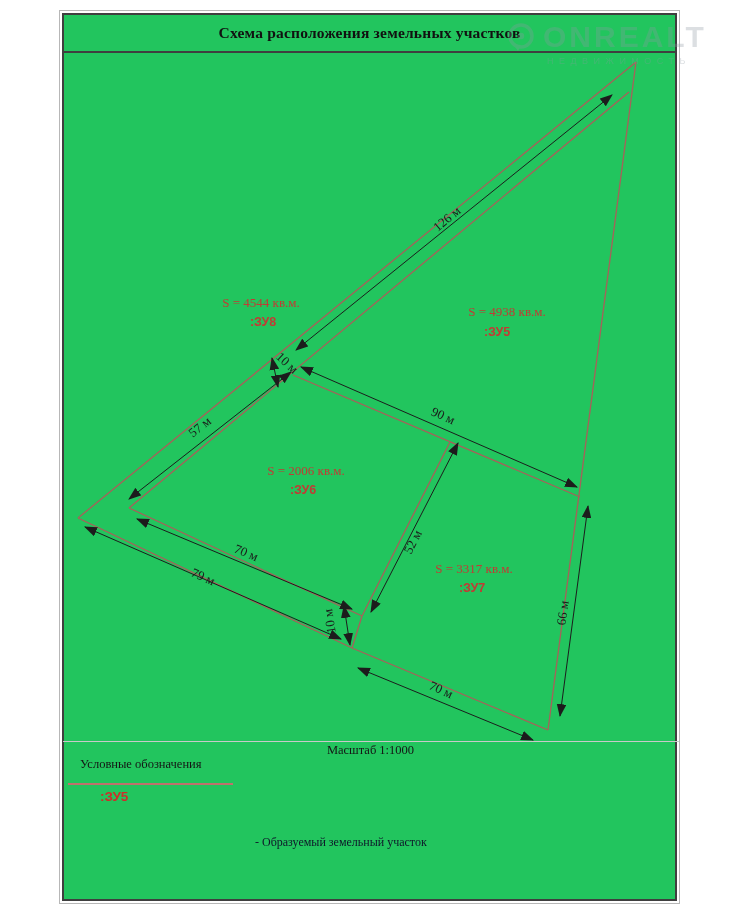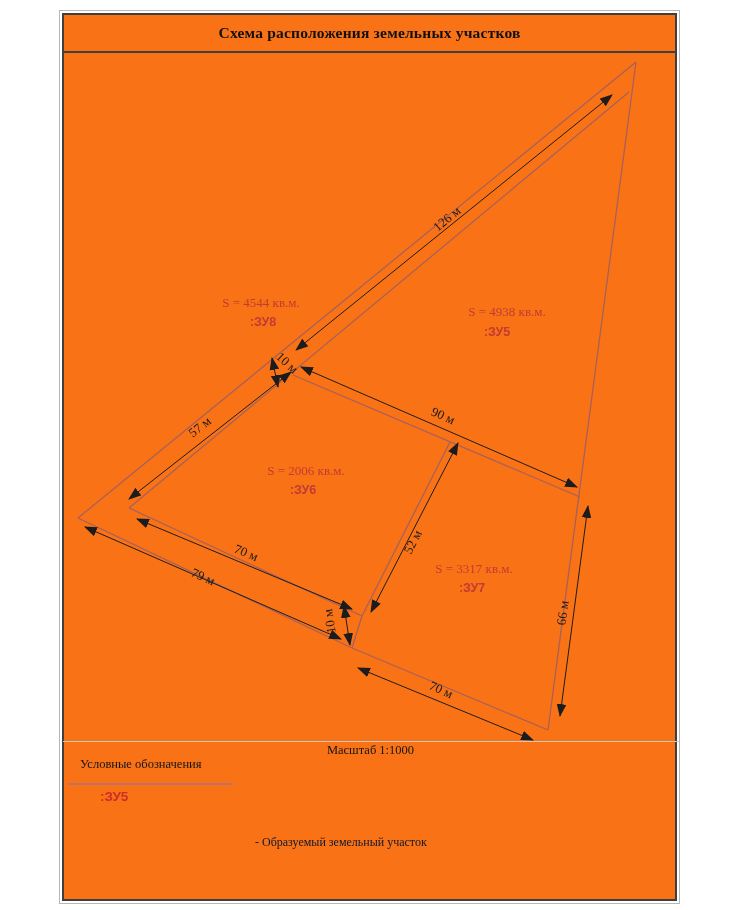--- a/index.html
+++ b/index.html
@@ -5,21 +5,21 @@
   html,body{margin:0;padding:0;background:#f6f6f4;}
   .canvas{
     position:relative;width:735px;height:910px;overflow:hidden;
     background:#ffffff;
     font-family:"Liberation Serif","DejaVu Serif",serif;
   }
   
   .sheet{
     position:absolute;left:62px;top:13px;width:615px;height:888px;
     border:2px solid #3f3f3f;outline:1px solid #b7b7b7;outline-offset:2px;
-    background:#f97316;box-sizing:border-box;
+    background:#22c55e;box-sizing:border-box;
   }
   .titlebar{
     position:absolute;left:0;right:0;top:0;height:36px;
     border-bottom:2px solid #3f3f3f;
     display:flex;align-items:center;justify-content:center;
   }
   .titlebar span{
     font:bold 15.5px "Liberation Serif","DejaVu Serif",serif;color:#111;
     letter-spacing:.2px;
   }
@@ -73,20 +73,31 @@
 <body>
 
 <div class="canvas">
 
   <div class="sheet">
     <div class="titlebar">
       <span>Схема расположения земельных участков</span>
     </div>
   </div>
 
+  <div class="watermark">
+    <div class="wm-row">
+      <svg width="32" height="32" viewBox="0 0 32 32">
+        <circle cx="16" cy="15" r="11" fill="none" stroke="#8d98a3" stroke-width="3.5"></circle>
+        <circle cx="16" cy="15" r="3.2" fill="#8d98a3"></circle>
+        <path d="M8 23 L13 30 L16 24 Z" fill="#8d98a3"></path>
+      </svg>
+      <span class="wm-brand">ONREALT</span>
+    </div>
+    <div class="wm-tag">НЕДВИЖИМОСТЬ</div>
+  </div>
 
   <svg class="diagram" width="735" height="910" viewBox="0 0 735 910">
     <defs>
       <marker id="ah" viewBox="0 0 12 9" refX="11" refY="4.5" markerWidth="13" markerHeight="10" orient="auto-start-reverse" markerUnits="userSpaceOnUse">
         <path d="M0,0 L12,4.5 L0,9 Z" fill="#1c1c1c"></path>
       </marker>
     </defs>
 
     <g>
       <line class="red-line" x1="636" y1="62" x2="78" y2="518"></line>

